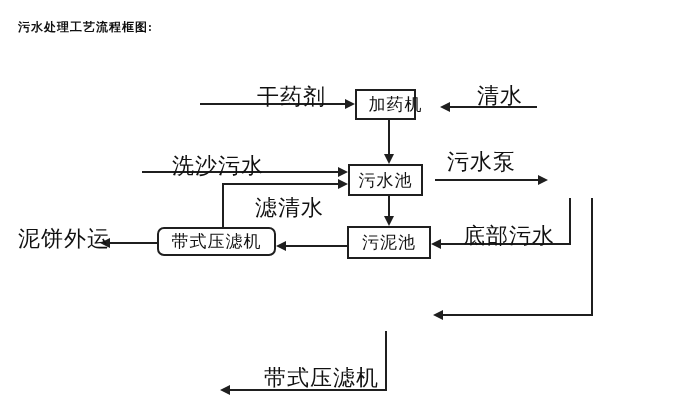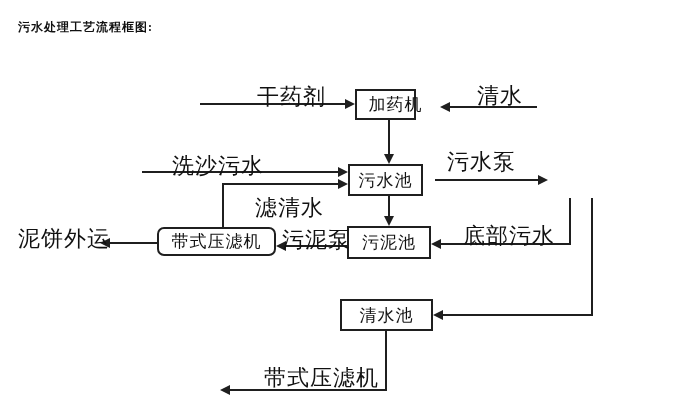--- a/index.html
+++ b/index.html
@@ -83,21 +83,20 @@
 <body>
 
 <div id="stage">
 
   <div id="title">污水处理工艺流程框图:</div>
 
   <div class="node" id="n-dosing">加药机</div>
   <div class="node" id="n-sewage">污水池</div>
   <div class="node" id="n-sludge">污泥池</div>
   <div class="node" id="n-belt">带式压滤机</div>
-  <div class="node" id="n-clear">清水池</div>
 
   <div class="hline" id="l-dry"></div>
   <div class="hline" id="l-clearwater"></div>
   <div class="vline" id="l-dose-sew"></div>
   <div class="hline" id="l-sand"></div>
   <div class="hline" id="l-filtered"></div>
   <div class="vline" id="l-filt-v"></div>
   <div class="hline" id="l-sewpump"></div>
   <div class="vline" id="l-sew-sludge"></div>
   <div class="hline" id="l-sludgepump"></div>
@@ -120,18 +119,17 @@
   <div class="ar left" id="a-mudcake"></div>
   <div class="ar left" id="a-bottom"></div>
   <div class="ar left" id="a-to-clear"></div>
   <div class="ar left" id="a-recycle"></div>
 
   <div class="flabel" id="f-dry">干药剂</div>
   <div class="flabel" id="f-clearwtr">清水</div>
   <div class="flabel" id="f-sand">洗沙污水</div>
   <div class="flabel" id="f-sewpump">污水泵</div>
   <div class="flabel" id="f-filtered">滤清水</div>
-  <div class="flabel" id="f-sldpump">污泥泵</div>
   <div class="flabel" id="f-mudcake">泥饼外运</div>
   <div class="flabel" id="f-bottom">底部污水</div>
   <div class="flabel" id="f-recycle">带式压滤机</div>
 
 </div>
 
 </body></html>

